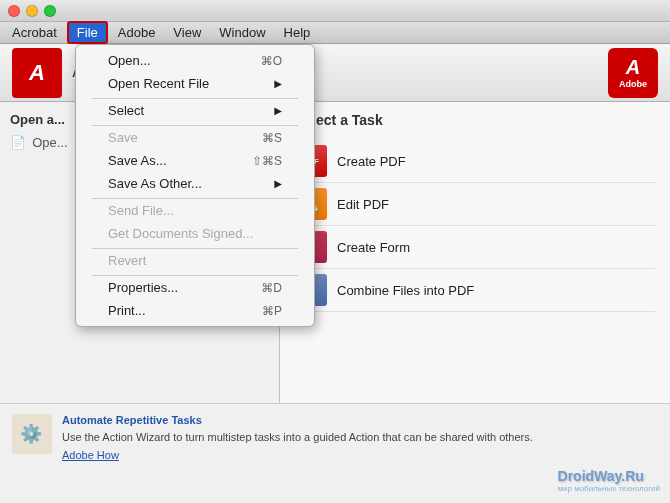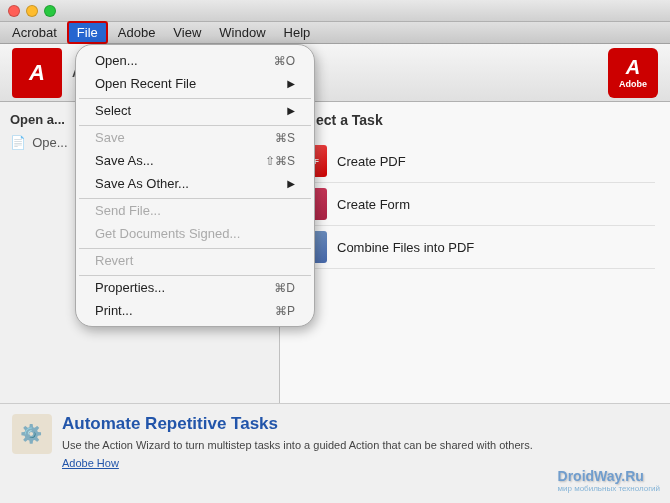--- a/index.html
+++ b/index.html
@@ -188,21 +188,21 @@
       background: #e8e0d0;
       border-radius: 4px;
       flex-shrink: 0;
       display: flex;
       align-items: center;
       justify-content: center;
       font-size: 18px;
     }
 
     .banner-text h3 {
-      font-size: 17px;
+      font-size: 11px;
       font-weight: bold;
       color: #2255aa;
       margin-bottom: 4px;
     }
 
     .banner-text p {
       font-size: 11px;
       color: #444;
       line-height: 1.4;
     }
@@ -216,24 +216,24 @@
     }
 
     
     .dropdown-overlay {
       position: absolute;
       top: 44px;
       left: 75px;
       width: 240px;
       background: #f5f5f5;
       border: 1px solid #aaa;
-      border-radius: 17px;
+      border-radius: 6px;
       box-shadow: 2px 4px 12px rgba(0,0,0,0.3);
       z-index: 100;
-      padding: 4px 3px;
+      padding: 4px 16px;
     }
 
     .menu-section-item {
       padding: 4px 16px 4px 16px;
       font-size: 13px;
       color: #222;
       display: flex;
       align-items: center;
       justify-content: space-between;
       cursor: pointer;
@@ -368,20 +368,24 @@
         <span>Ope...</span>
       </div>
     </div>
 
     <div class="right-panel">
       <div class="select-task-title">Select a Task</div>
 
       <div class="task-item">
         <div class="task-icon-pdf">PDF</div>
         <span>Create PDF</span>
+      </div>
+      <div class="task-item">
+        <div class="task-icon-edit">✏️</div>
+        <span>Edit PDF</span>
       </div>
       <div class="task-item">
         <div class="task-icon-form">≡</div>
         <span>Create Form</span>
       </div>
       <div class="task-item">
         <div class="task-icon-combine">⧉</div>
         <span>Combine Files into PDF</span>
       </div>
     </div>

